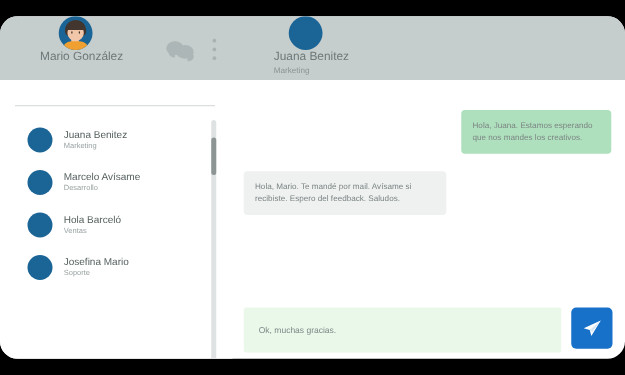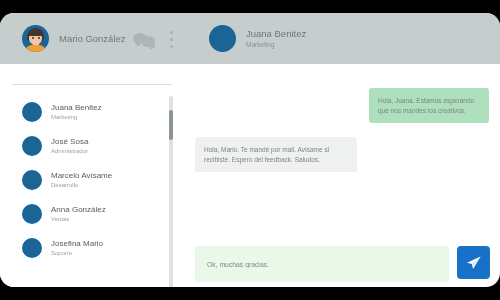--- a/index.html
+++ b/index.html
@@ -31,20 +31,21 @@
     width: 500px;
     height: 51px;
     background: #c5cdcd;
   }
 
   .hdr-user {
     position: absolute;
     display: flex;
     align-items: center;
     height: 51px;
+    flex-direction: column;
   }
 
   #hdr-user-left { left: 22px; }
   #hdr-user-right { left: 209px; }
 
   
   .avatar-cartoon {
     width: 27px;
     height: 27px;
     border-radius: 50%;
@@ -353,40 +354,33 @@
     <div id="contacts-list">
 
       <div class="contact-row">
         <div class="contact-avatar"></div>
         <div class="contact-texts">
           <span class="contact-name">Juana Benitez</span>
           <span class="contact-role">Marketing</span>
         </div>
       </div>
 
-      <div class="contact-row">
-        <div class="contact-avatar"></div>
-        <div class="contact-texts">
-          <span class="contact-name">José Sosa</span>
-          <span class="contact-role">Administrador</span>
-        </div>
-      </div>
 
       <div class="contact-row">
         <div class="contact-avatar"></div>
         <div class="contact-texts">
           <span class="contact-name">Marcelo Avísame</span>
           <span class="contact-role">Desarrollo</span>
         </div>
       </div>
 
       <div class="contact-row">
         <div class="contact-avatar"></div>
         <div class="contact-texts">
-          <span class="contact-name">Anna González</span>
+          <span class="contact-name">Hola Barceló</span>
           <span class="contact-role">Ventas</span>
         </div>
       </div>
 
       <div class="contact-row">
         <div class="contact-avatar"></div>
         <div class="contact-texts">
           <span class="contact-name">Josefina Mario</span>
           <span class="contact-role">Soporte</span>
         </div>

